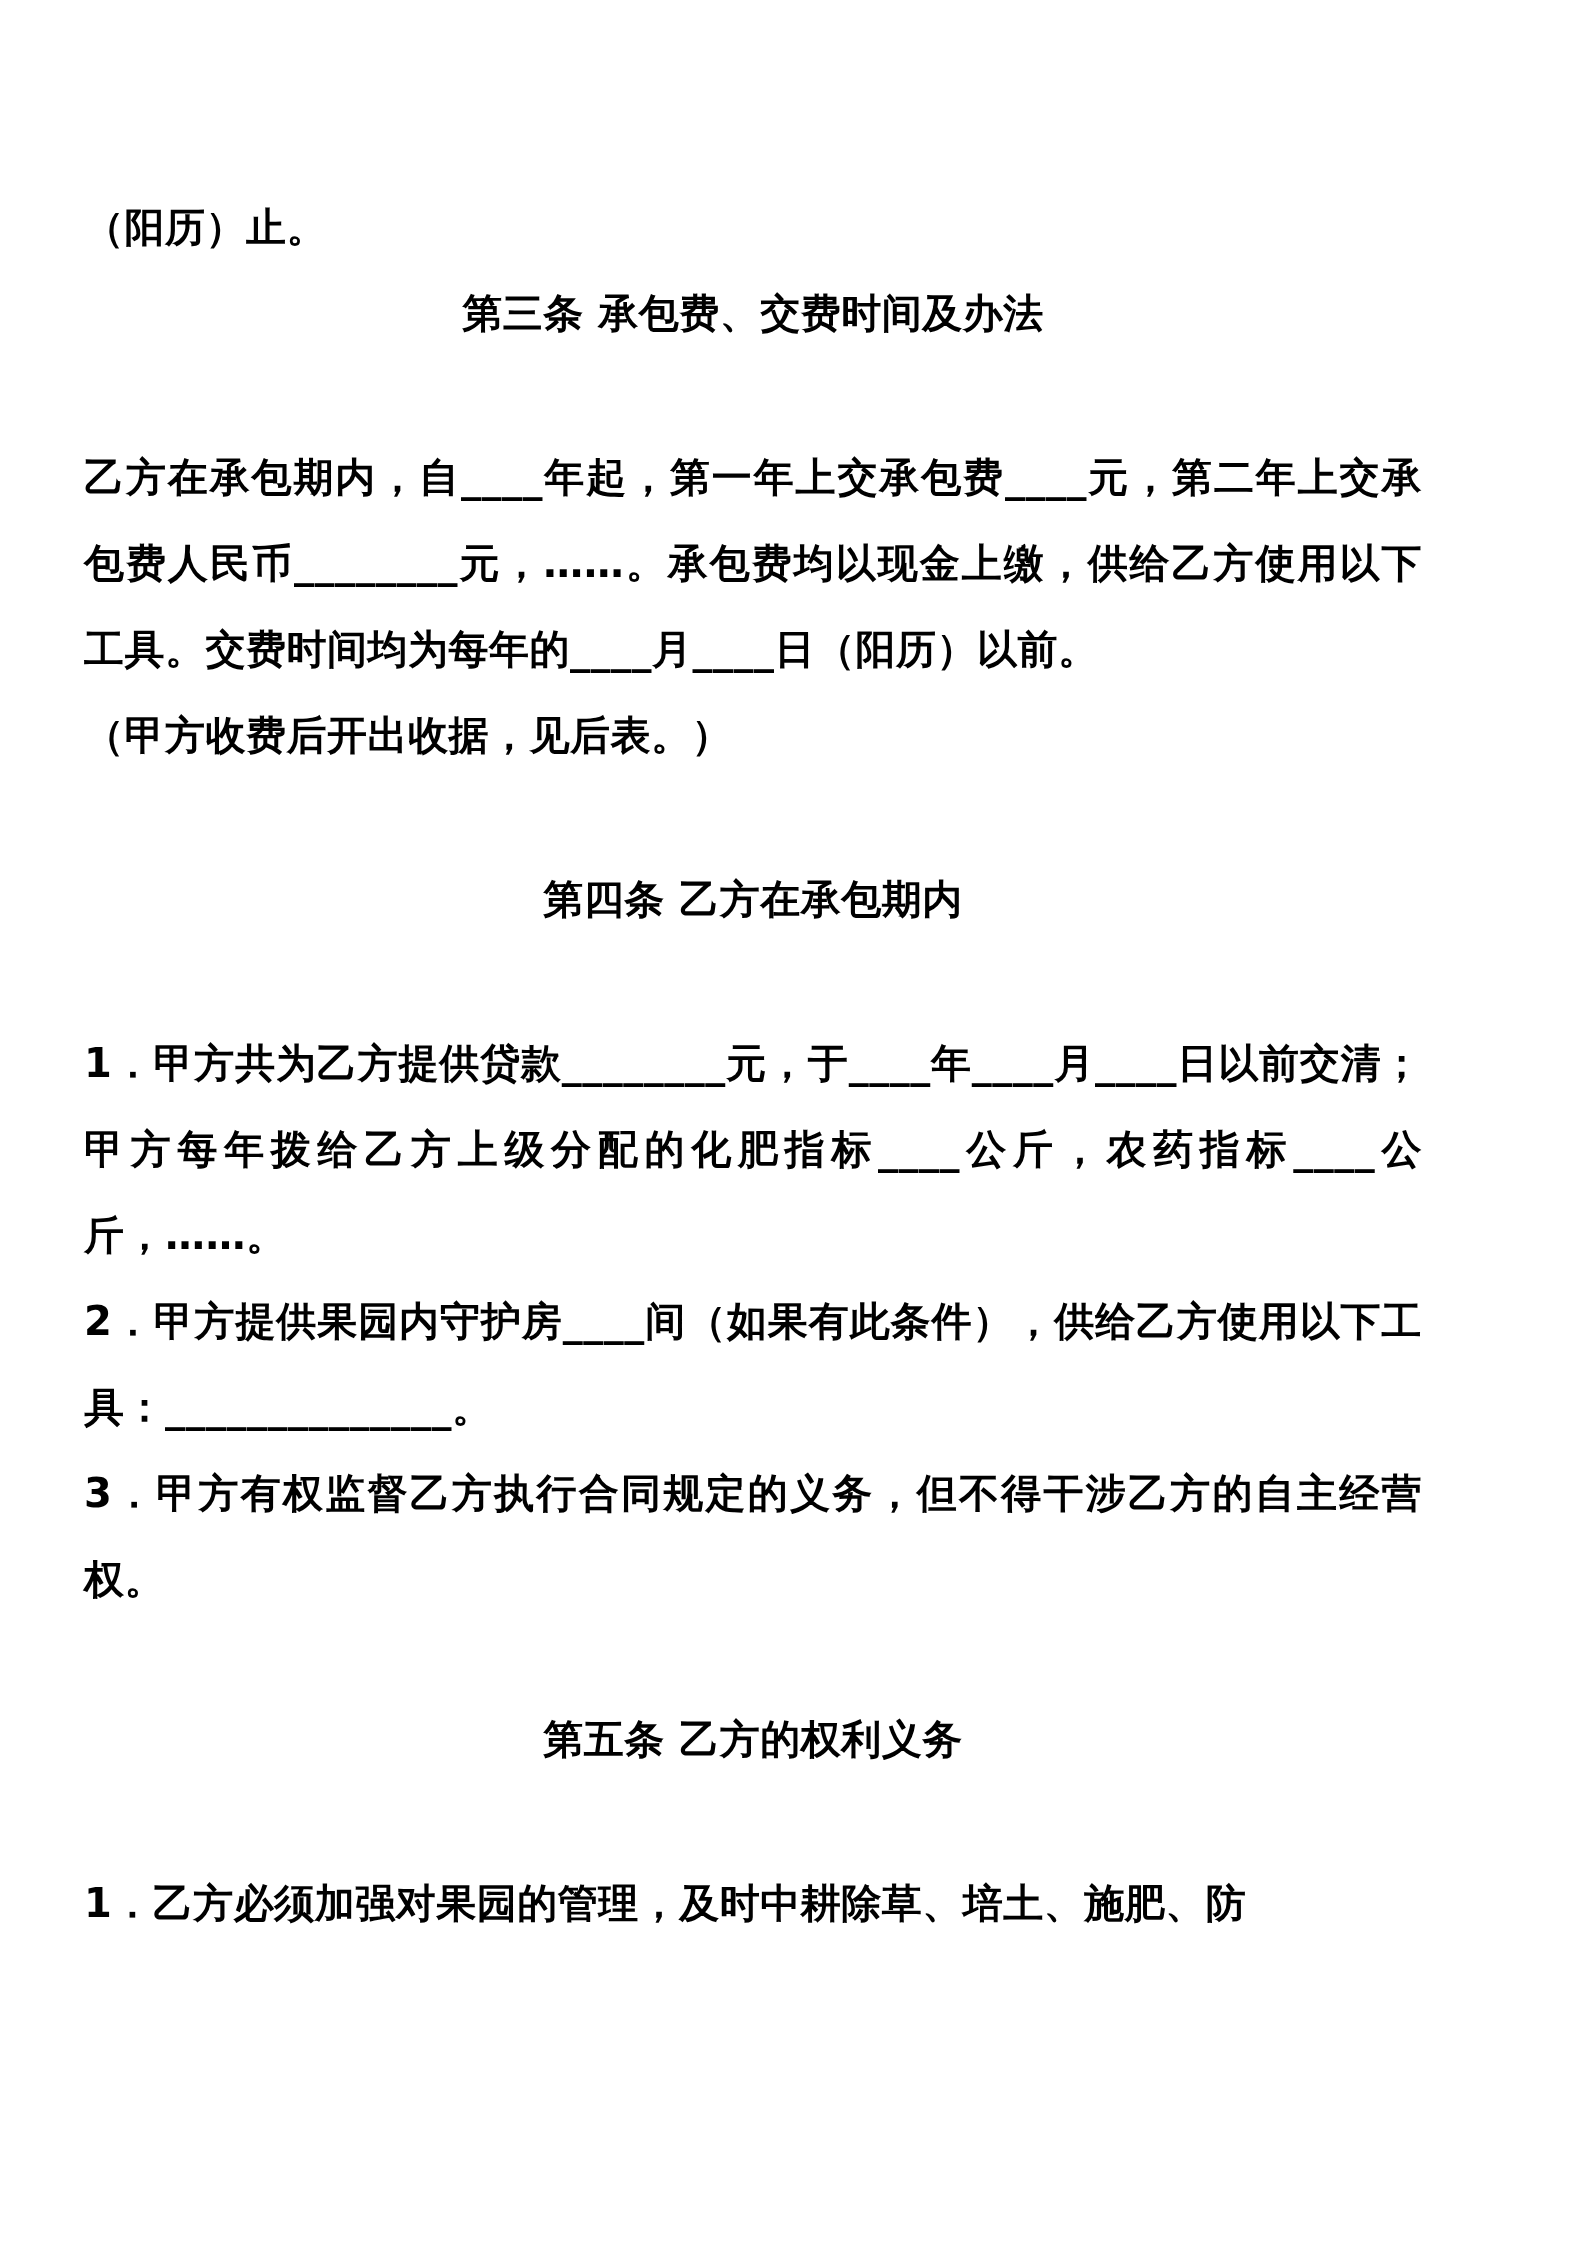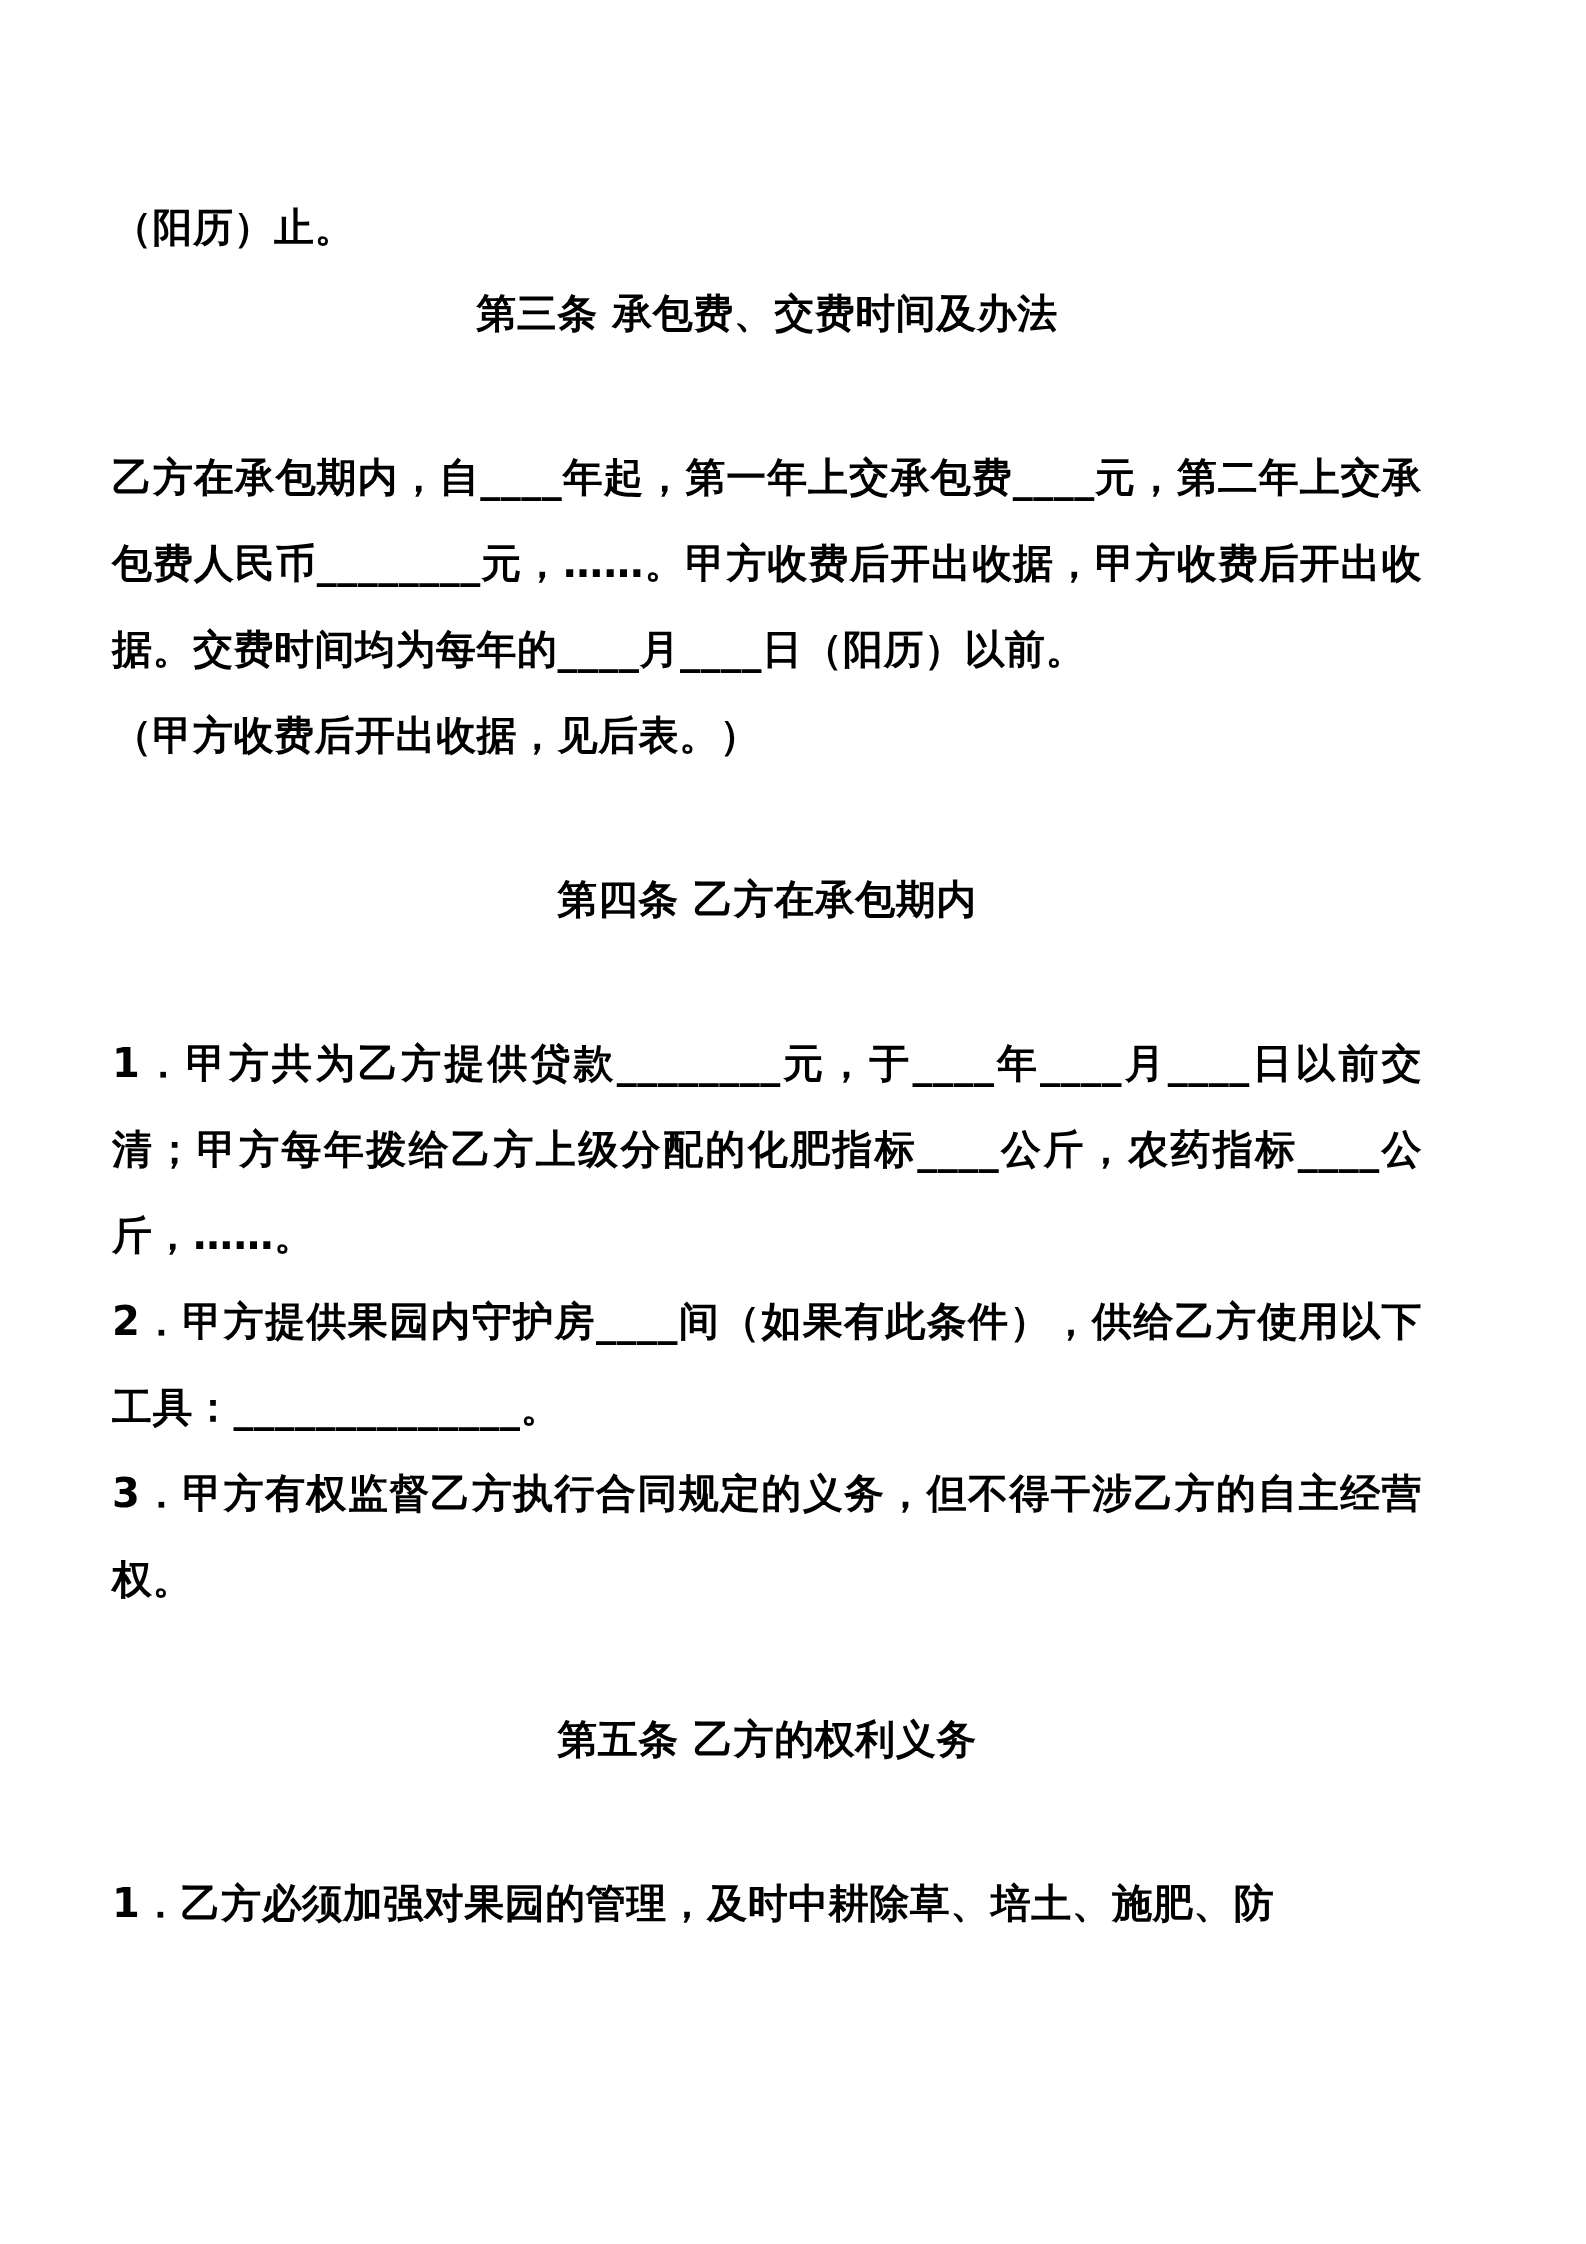--- a/index.html
+++ b/index.html
@@ -12,21 +12,21 @@
     height: 2244px;
     font-family: "DejaVu Sans", "Liberation Sans", sans-serif;
     color: #000000;
     overflow: hidden;
   }
   .page {
     box-sizing: border-box;
     width: 1586px;
     height: 2244px;
     background: #ffffff;
-    padding: 184px 164px 0 112px;
+    padding: 184px 164px 0 84px;
   }
   .doc p {
     margin: 0;
     font-size: 40px;
     line-height: 86px;
     font-weight: 700;
     text-align: justify;
     text-justify: inter-ideograph;
     letter-spacing: 0.5px;
   }
@@ -40,21 +40,21 @@
     margin-top: 74px;
   }
 </style>
 </head>
 <body>
 
 <main class="page">
   <div class="doc">
     <p>（阳历）止。</p>
     <p class="heading">第三条 承包费、交费时间及办法</p>
-    <p class="gap">乙方在承包期内，自____年起，第一年上交承包费____元，第二年上交承包费人民币________元，……。甲方收费后开出收据，甲方收费后开出收据。交费时间均为每年的____月____日（阳历）以前。</p>
+    <p class="gap">乙方在承包期内，自____年起，第一年上交承包费____元，第二年上交承包费人民币________元，……。承包费均以现金上缴，供给乙方使用以下工具。交费时间均为每年的____月____日（阳历）以前。</p>
     <p>（甲方收费后开出收据，见后表。）</p>
     <p class="gap heading">第四条 乙方在承包期内</p>
     <p class="gap">1．甲方共为乙方提供贷款________元，于____年____月____日以前交清；甲方每年拨给乙方上级分配的化肥指标____公斤，农药指标____公斤，……。</p>
     <p>2．甲方提供果园内守护房____间（如果有此条件），供给乙方使用以下工具：______________。</p>
     <p>3．甲方有权监督乙方执行合同规定的义务，但不得干涉乙方的自主经营权。</p>
     <p class="smallgap heading">第五条 乙方的权利义务</p>
     <p class="gap">1．乙方必须加强对果园的管理，及时中耕除草、培土、施肥、防</p>
   </div>
 </main>
 

